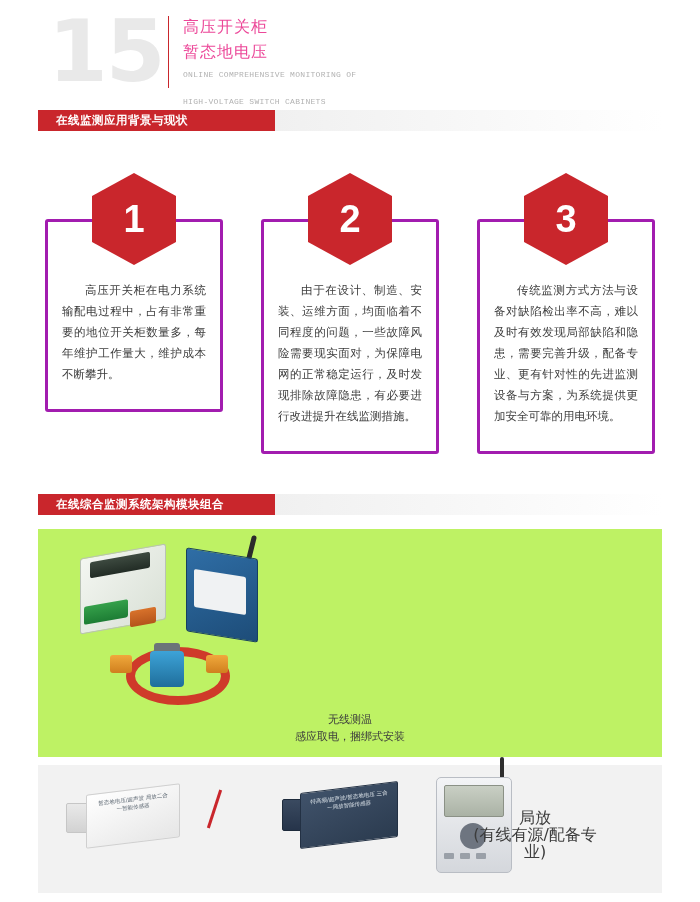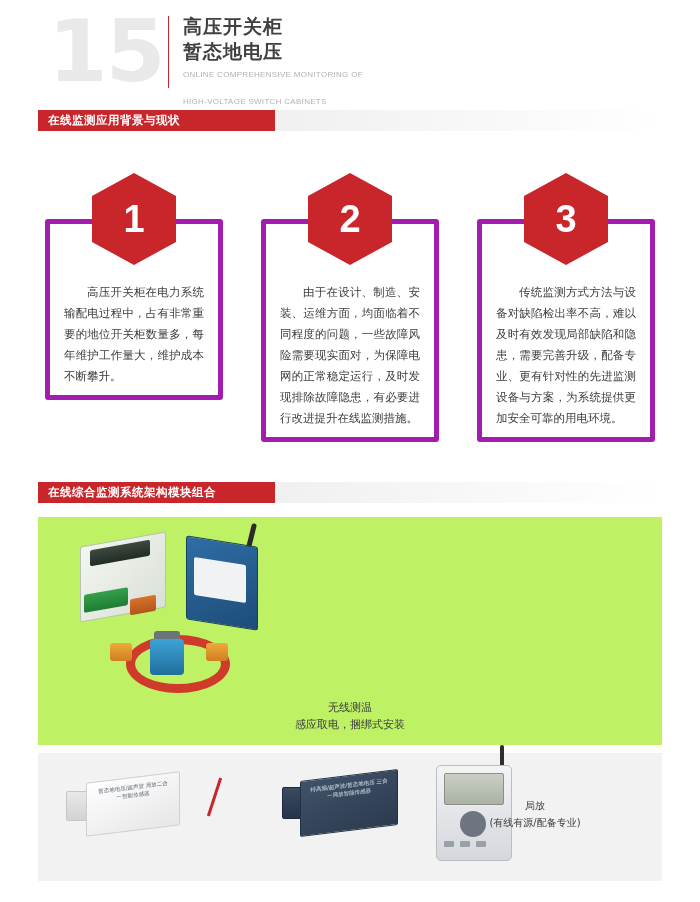--- a/index.html
+++ b/index.html
@@ -40,49 +40,49 @@
     width: 1px;
     height: 72px;
     background: #c9262c;
   }
   .header-text {
     position: absolute;
     left: 183px;
     top: 14px;
   }
   .title-cn {
-    font-size: 19px;
-    font-weight: bold;
-    color: #404040;
+    font-size: 16px;
+    font-weight: normal;
+    color: #ec4899;
     line-height: 25px;
     letter-spacing: 1px;
   }
   .title-en {
     margin-top: 5px;
     font-size: 8px;
     color: #b2b2b2;
     line-height: 11px;
     letter-spacing: 0.3px;
-    font-family: Liberation Sans, sans-serif;
+    font-family: Liberation Mono, monospace;
   }
 
   
   .section-bar {
     position: relative;
     margin: 0 38px;
     height: 21px;
     background: linear-gradient(to right, #c9262c 0%, #c9262c 38%, #f0f0f0 38%, #ffffff 100%);
     display: flex;
     align-items: center;
   }
   .section-bar .label {
     color: #ffffff;
     font-size: 11.5px;
     font-weight: bold;
-    padding-left: 10px;
+    padding-left: 18px;
     letter-spacing: 0.5px;
   }
 
   
   .cards {
     display: flex;
     justify-content: space-between;
     margin: 42px 45px 0 45px;
   }
   .card {
@@ -104,24 +104,24 @@
   .hex span {
     color: #ffffff;
     font-size: 38px;
     font-weight: bold;
     font-family: "Liberation Sans", sans-serif;
     line-height: 38px;
   }
   .card-body {
     position: relative;
     margin-top: -46px;
-    border: 5px solid #a21caf;
+    border: 3px solid #a21caf;
     border-radius: 3px;
     min-height: 176px;
-    padding: 58px 14px 8px 14px;
+    padding: 58px 14px 24px 14px;
     box-sizing: border-box;
   }
   .card-body p {
     margin: 0;
     font-size: 11.5px;
     line-height: 21px;
     color: #3c3c3c;
     text-indent: 23px;
     text-align: justify;
   }
@@ -161,21 +161,21 @@
     line-height: 17px;
   }
   .caption-left { bottom: 12px; }
   .caption-right { bottom: 12px; }
   .caption-pd {
     position: absolute;
     right: 62px;
     top: 44px;
     width: 130px;
     text-align: center;
-    font-size: 10px;
+    font-size: 16px;
     color: #3c3c3c;
     line-height: 17px;
   }
 
   
   .art { position: absolute; }
 
   
   .coil {
     left: 38px; top: 22px; width: 92px; height: 62px;

